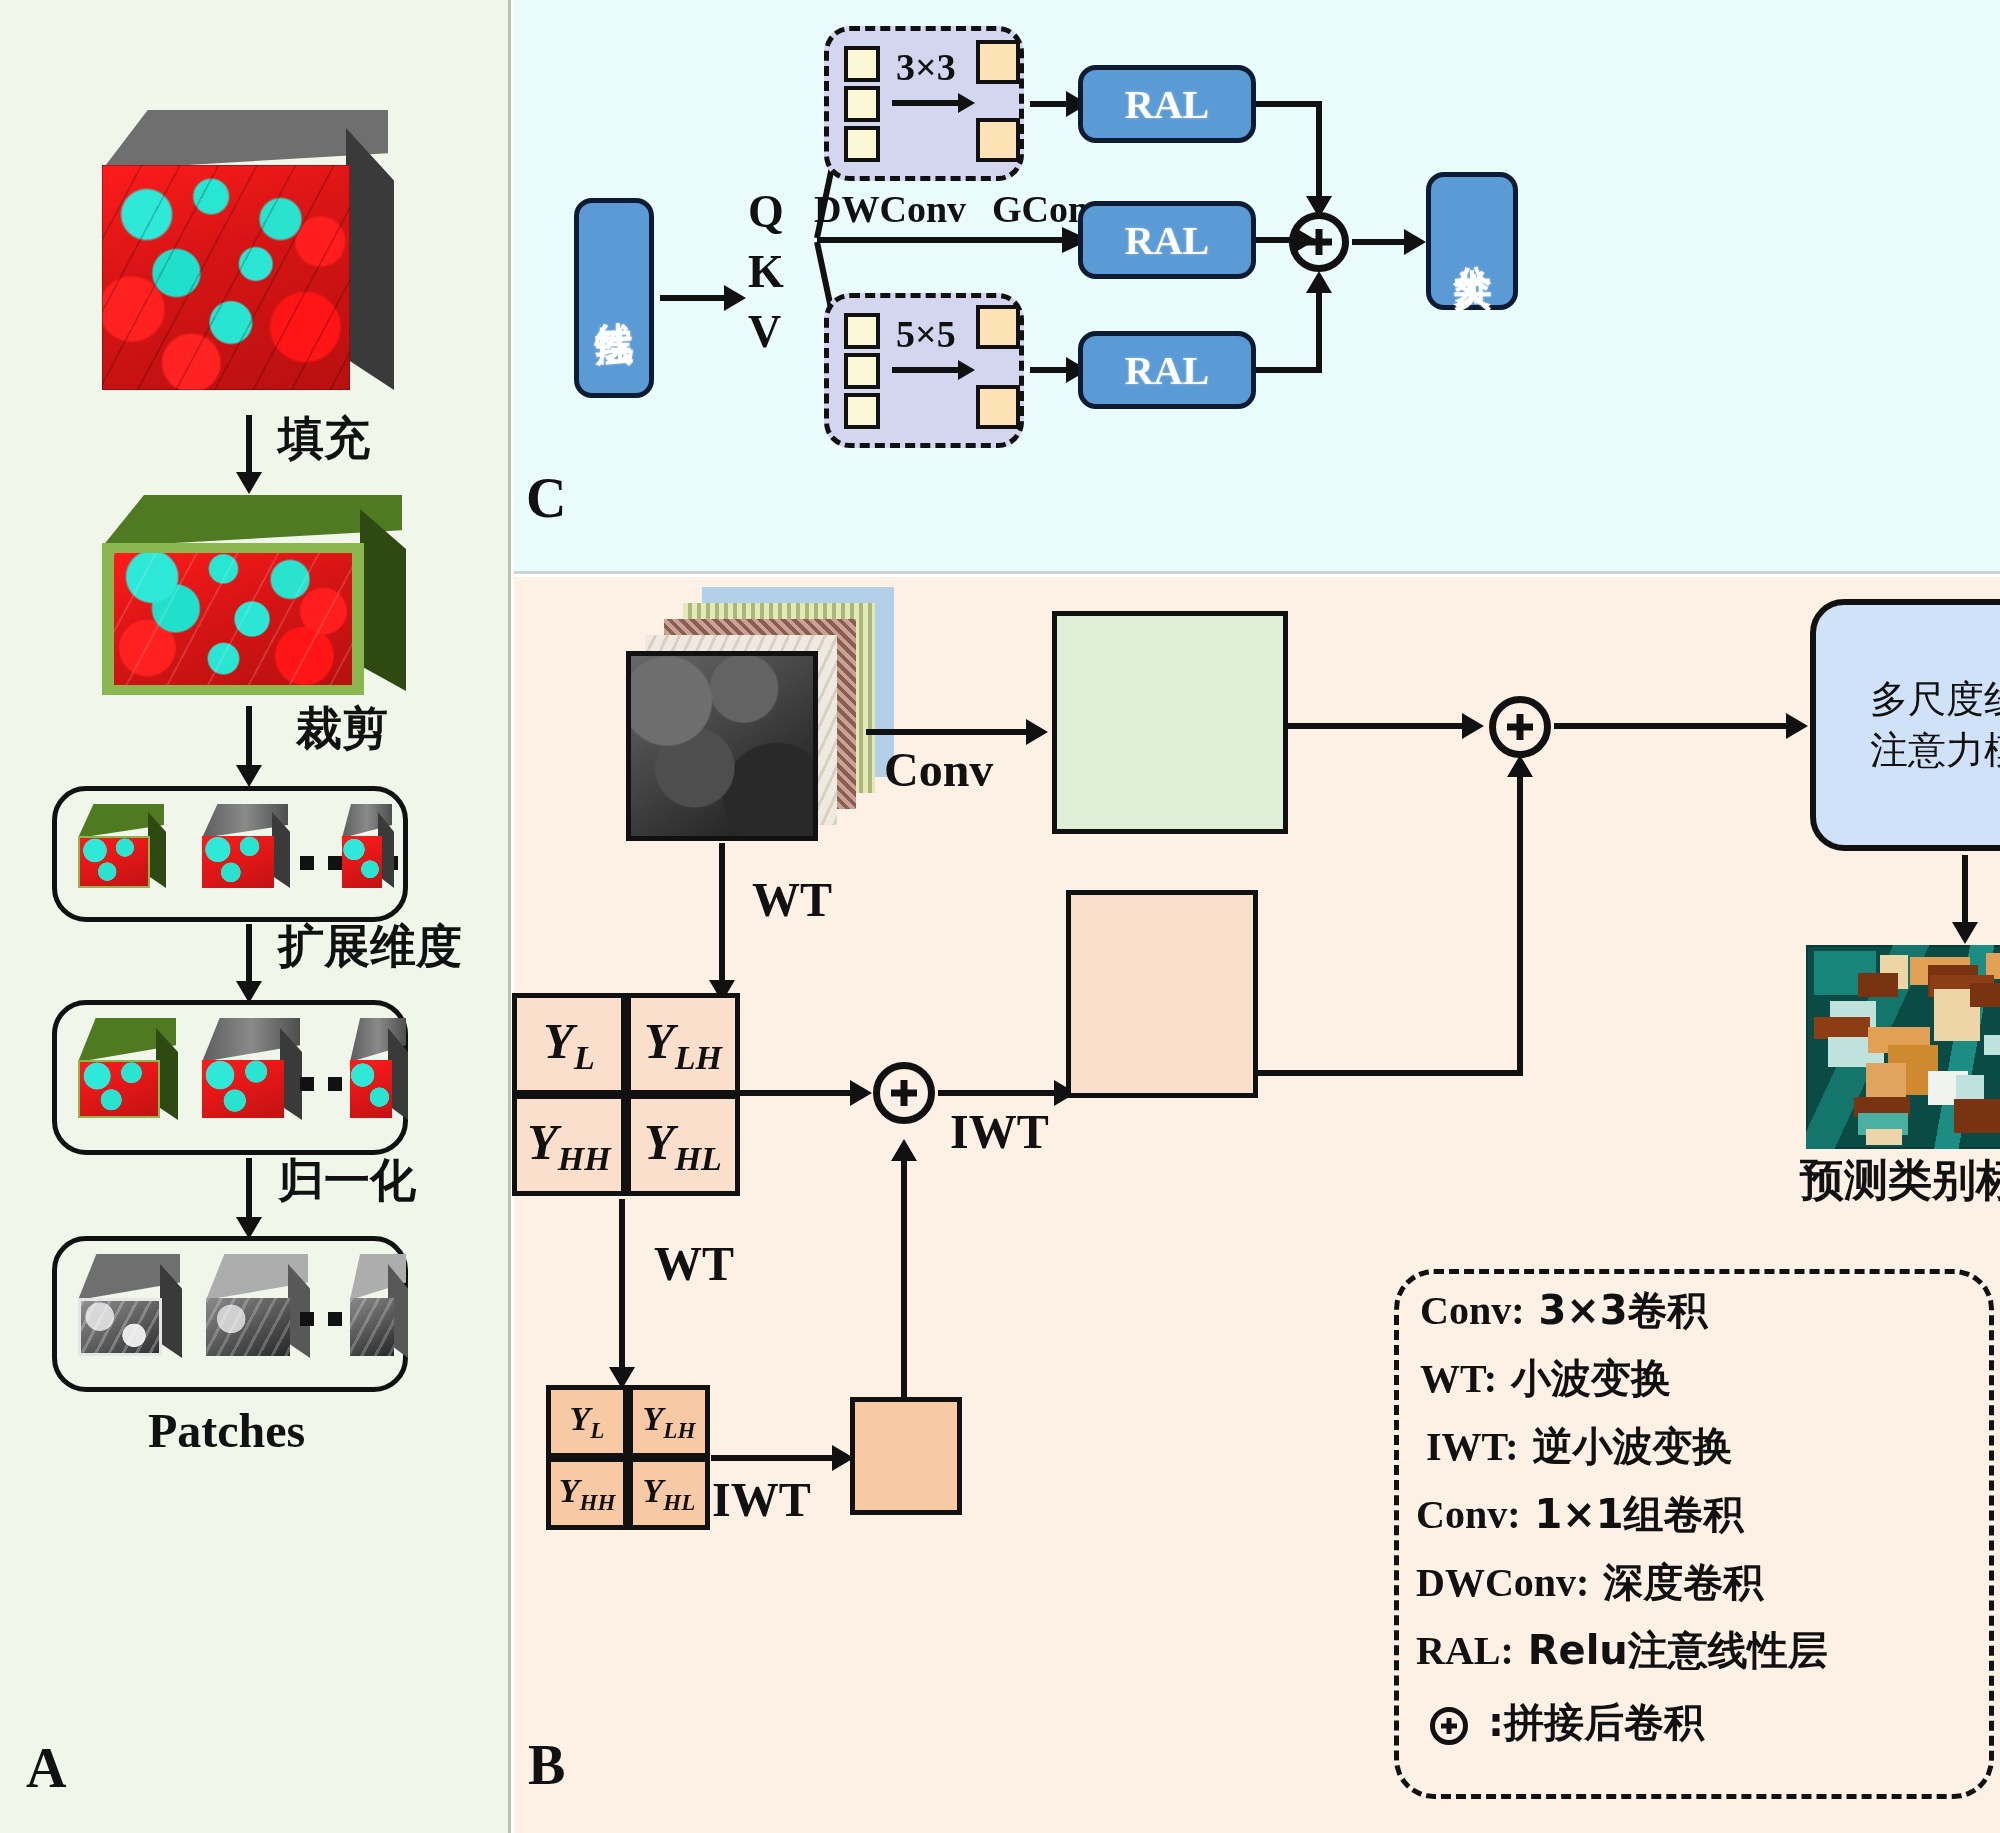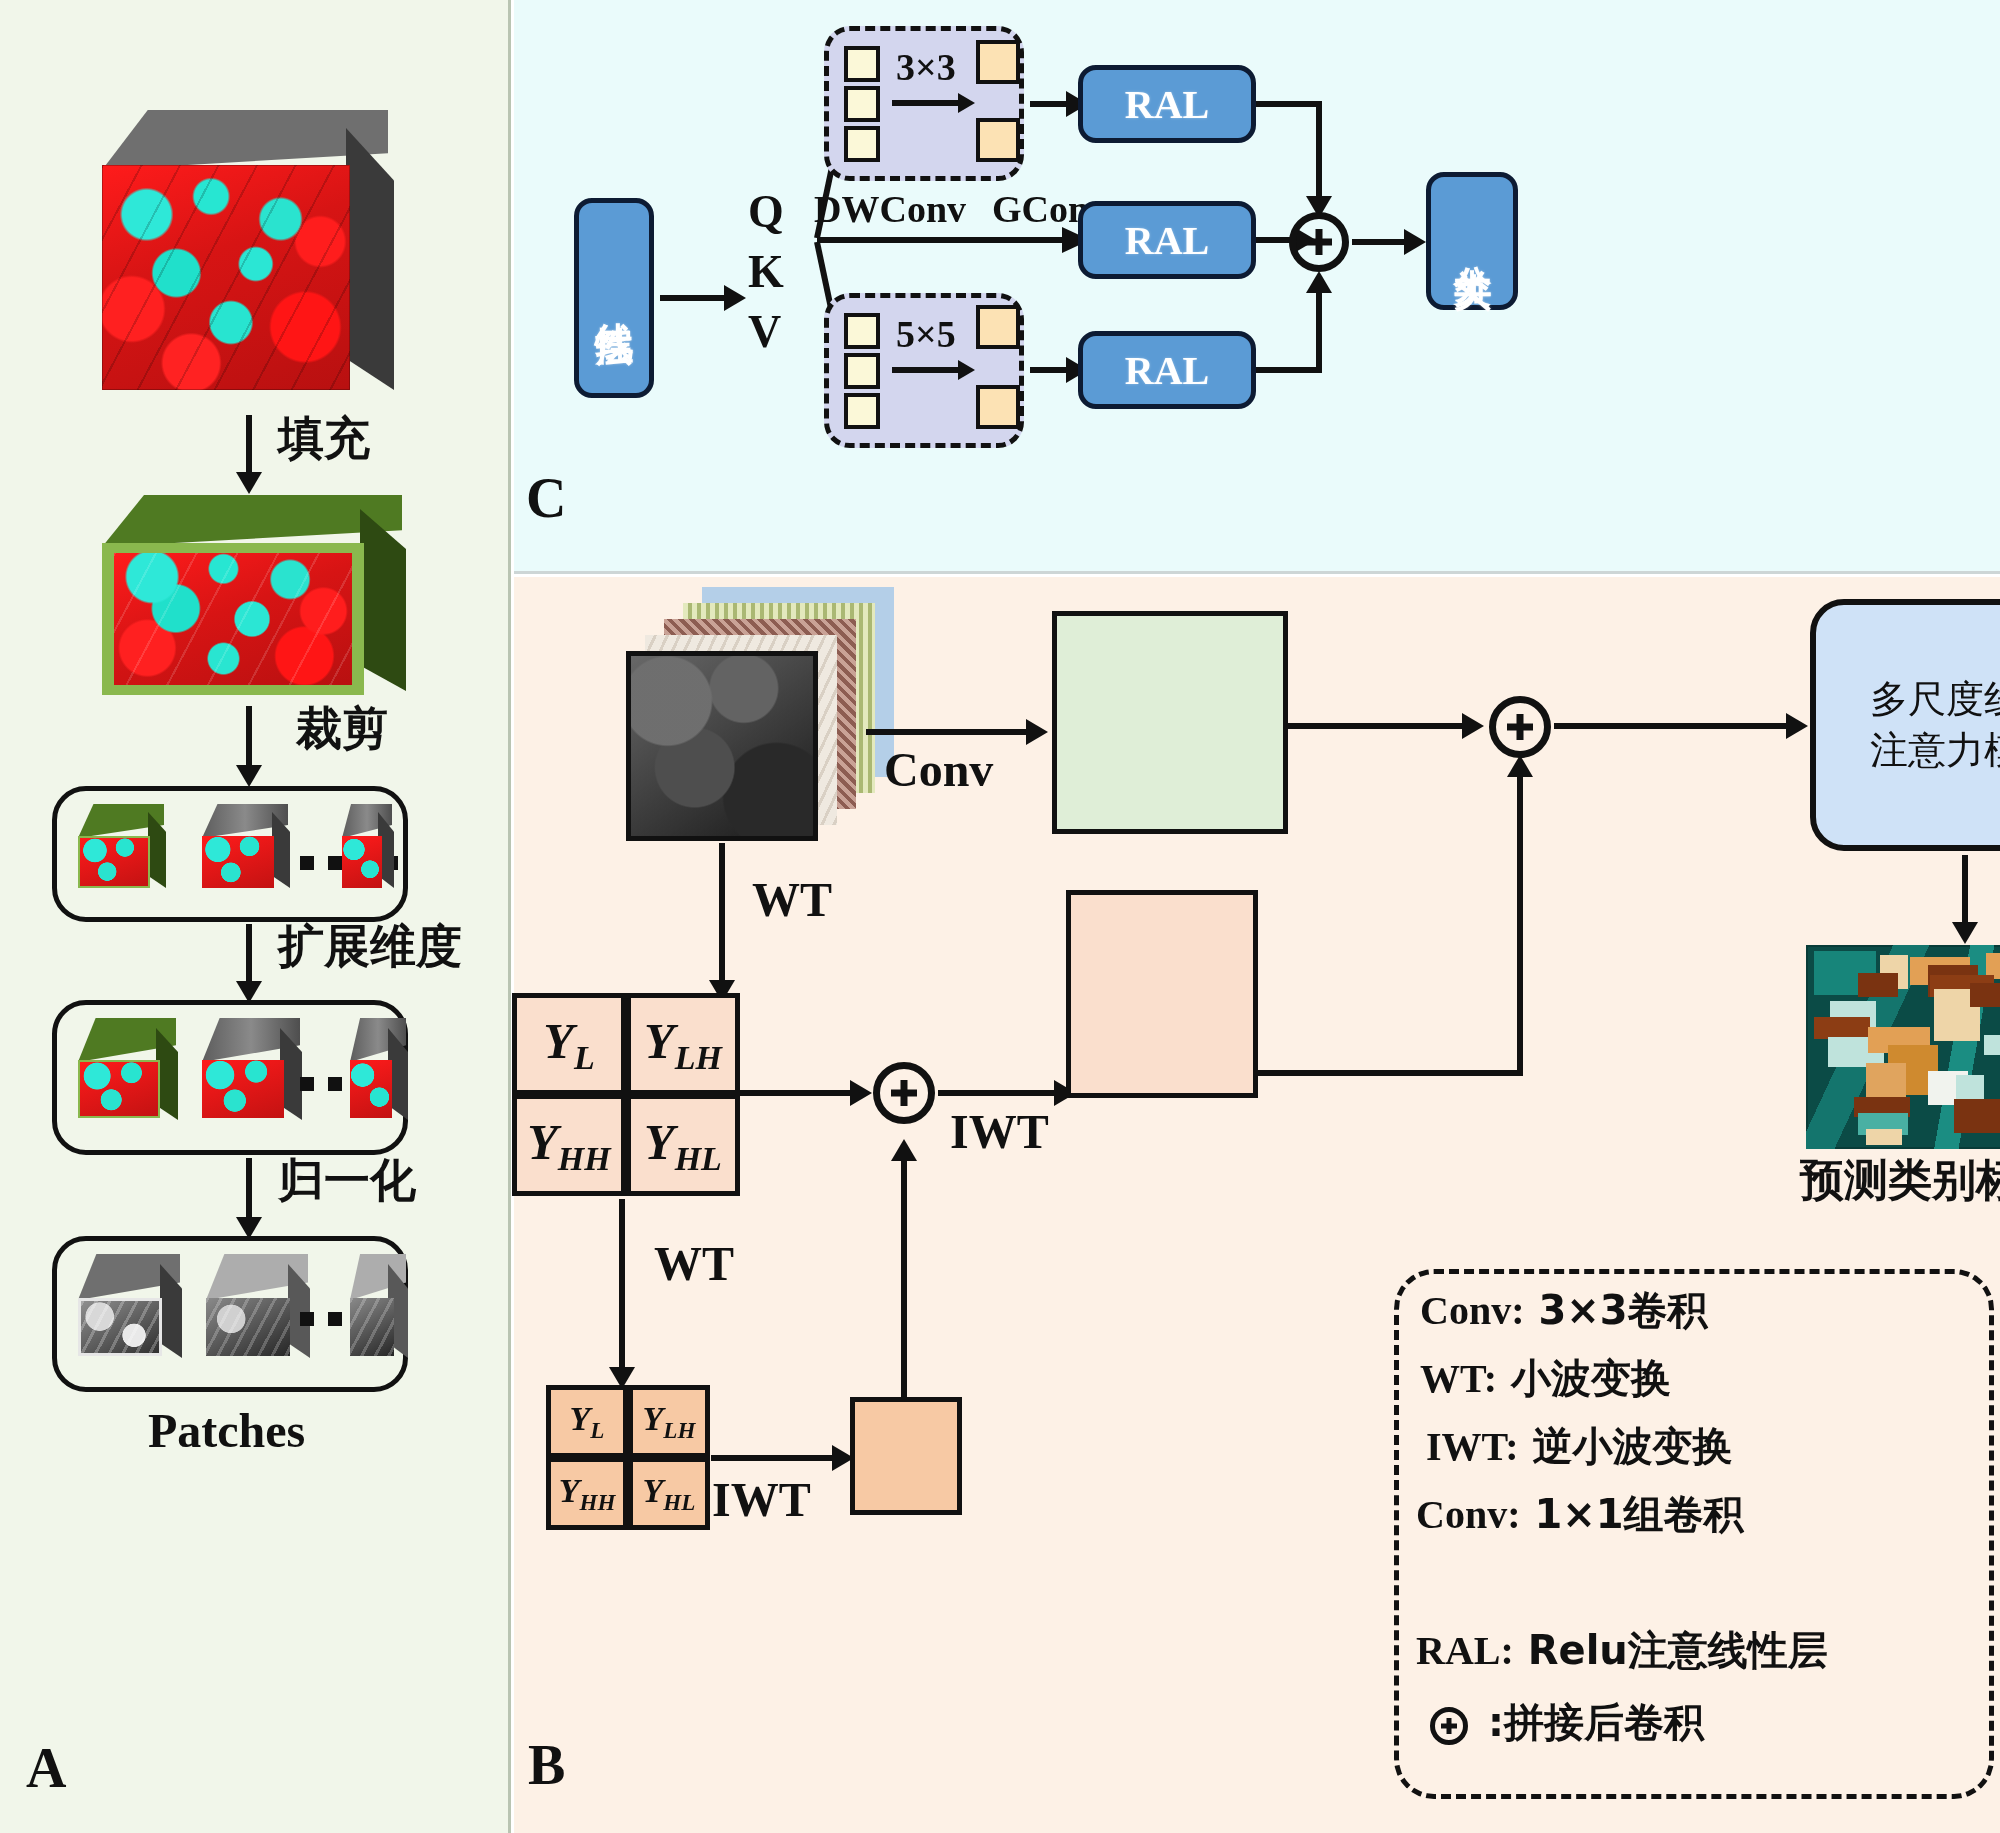--- a/index.html
+++ b/index.html
@@ -493,20 +493,24 @@
       <span>小波变换</span>
     </div>
     <div class="lrow" style="left:912px;top:842px;font-size:40px;">
       <span class="en">IWT:</span>
       <span>逆小波变换</span>
     </div>
     <div class="lrow" style="left:902px;top:910px;font-size:40px;">
       <span class="en">Conv:</span>
       <span>1×1组卷积</span>
     </div>
+    <div class="lrow" style="left:902px;top:978px;font-size:40px;">
+      <span class="en">DWConv:</span>
+      <span>深度卷积</span>
+    </div>
     <div class="lrow" style="left:902px;top:1046px;font-size:40px;">
       <span class="en">RAL:</span>
       <span>Relu注意线性层</span>
     </div>
     <div class="lrow" style="left:916px;top:1118px;font-size:40px;">
       <span class="plus-sm"></span>
       <span style="margin-left:6px;">:拼接后卷积</span>
     </div>
 
     <div class="plabel" style="left:14px;top:1160px;">B</div>

